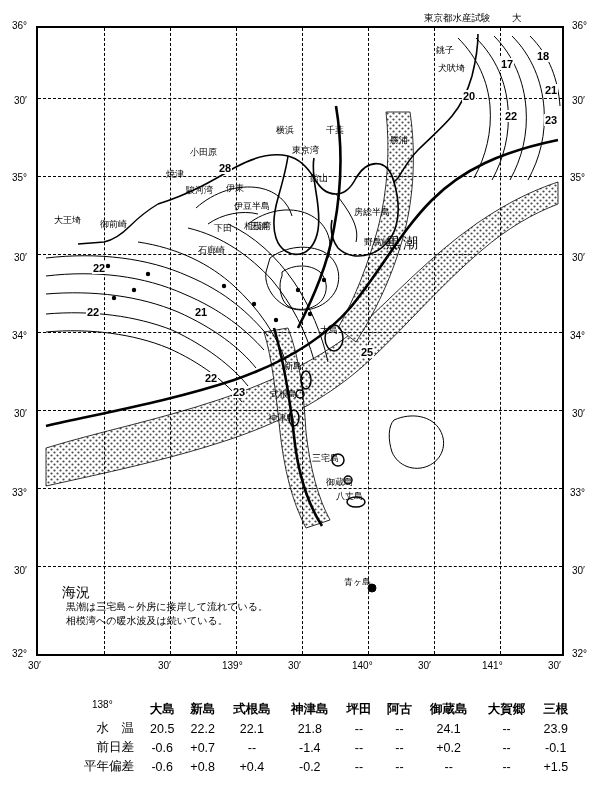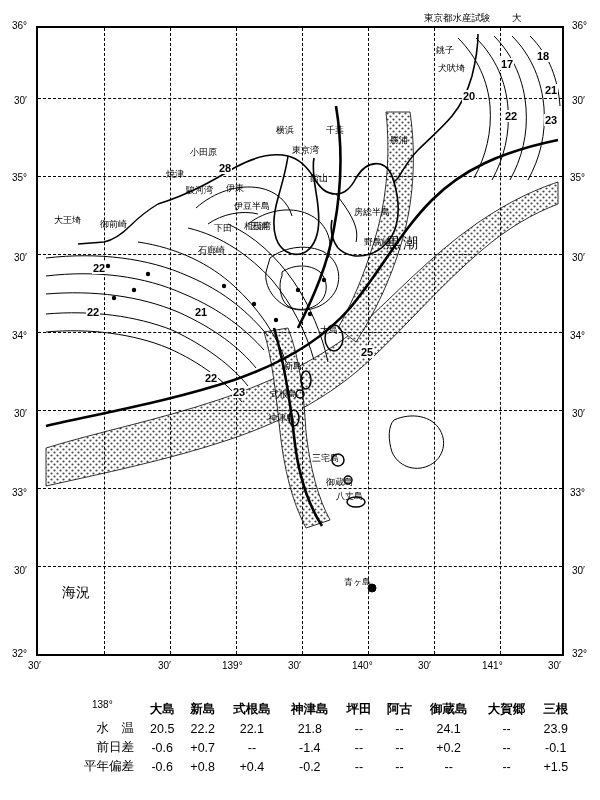--- a/index.html
+++ b/index.html
@@ -268,20 +268,24 @@
       <div class="mlbl" style="left:238px;top:96px;">横浜</div>
       <div class="mlbl" style="left:288px;top:96px;">千葉</div>
       <div class="mlbl" style="left:272px;top:144px;">館山</div>
       <div class="mlbl" style="left:176px;top:194px;">下田</div>
       <div class="mlbl" style="left:128px;top:140px;">焼津</div>
       <div class="mlbl" style="left:188px;top:154px;text-align:right;">伊東</div>
       <div class="mlbl" style="left:212px;top:192px;">三浦</div>
       <div class="mlbl" style="left:16px;top:186px;">大王埼</div>
 
       <div class="notehead" style="left:24px;top:556px;position:absolute;font-size:14px;">海況</div>
+      <div style="position:absolute;left:28px;top:572px;font-size:10px;line-height:14px;">
+        <div>黒潮は三宅島～外房に接岸して流れている。</div>
+        <div>相模湾への暖水波及は続いている。</div>
+      </div>
     </div>
   </div>
 
   <div class="tbl">
     <table>
       <tbody>
           <tr class="hdr">
         <th class="rh"></th>
         <td>大島</td>
         <td>新島</td>

